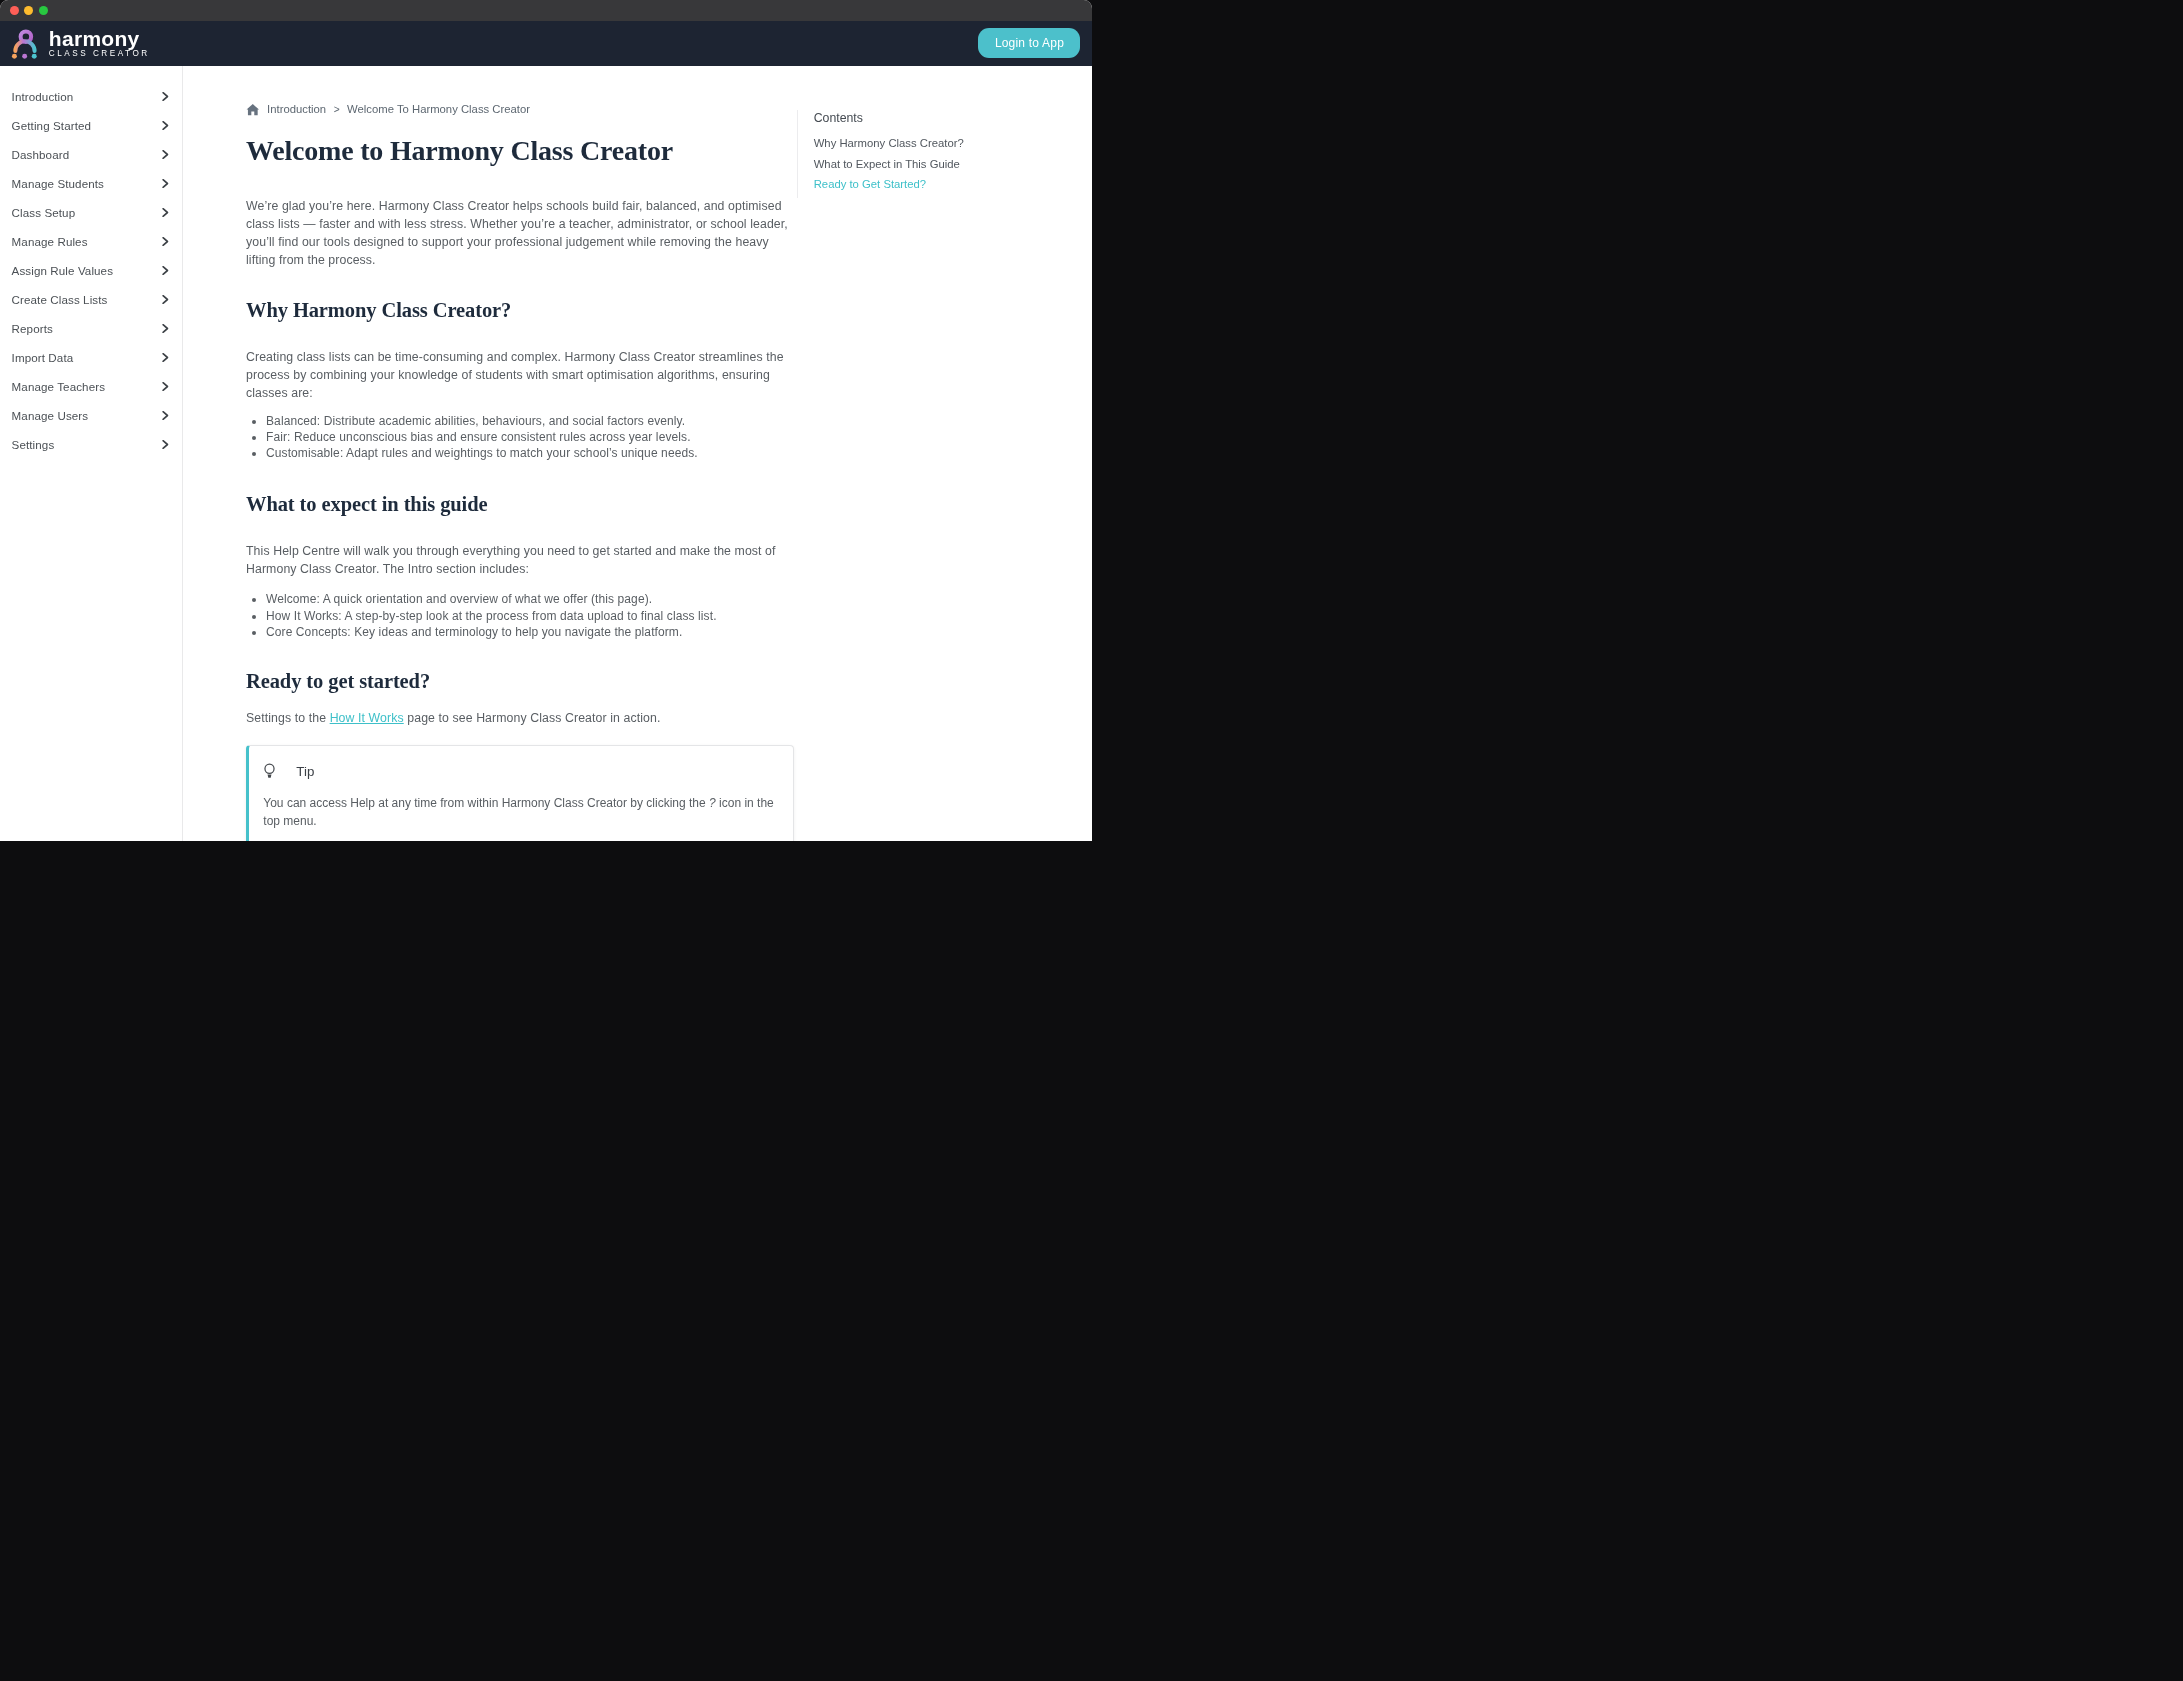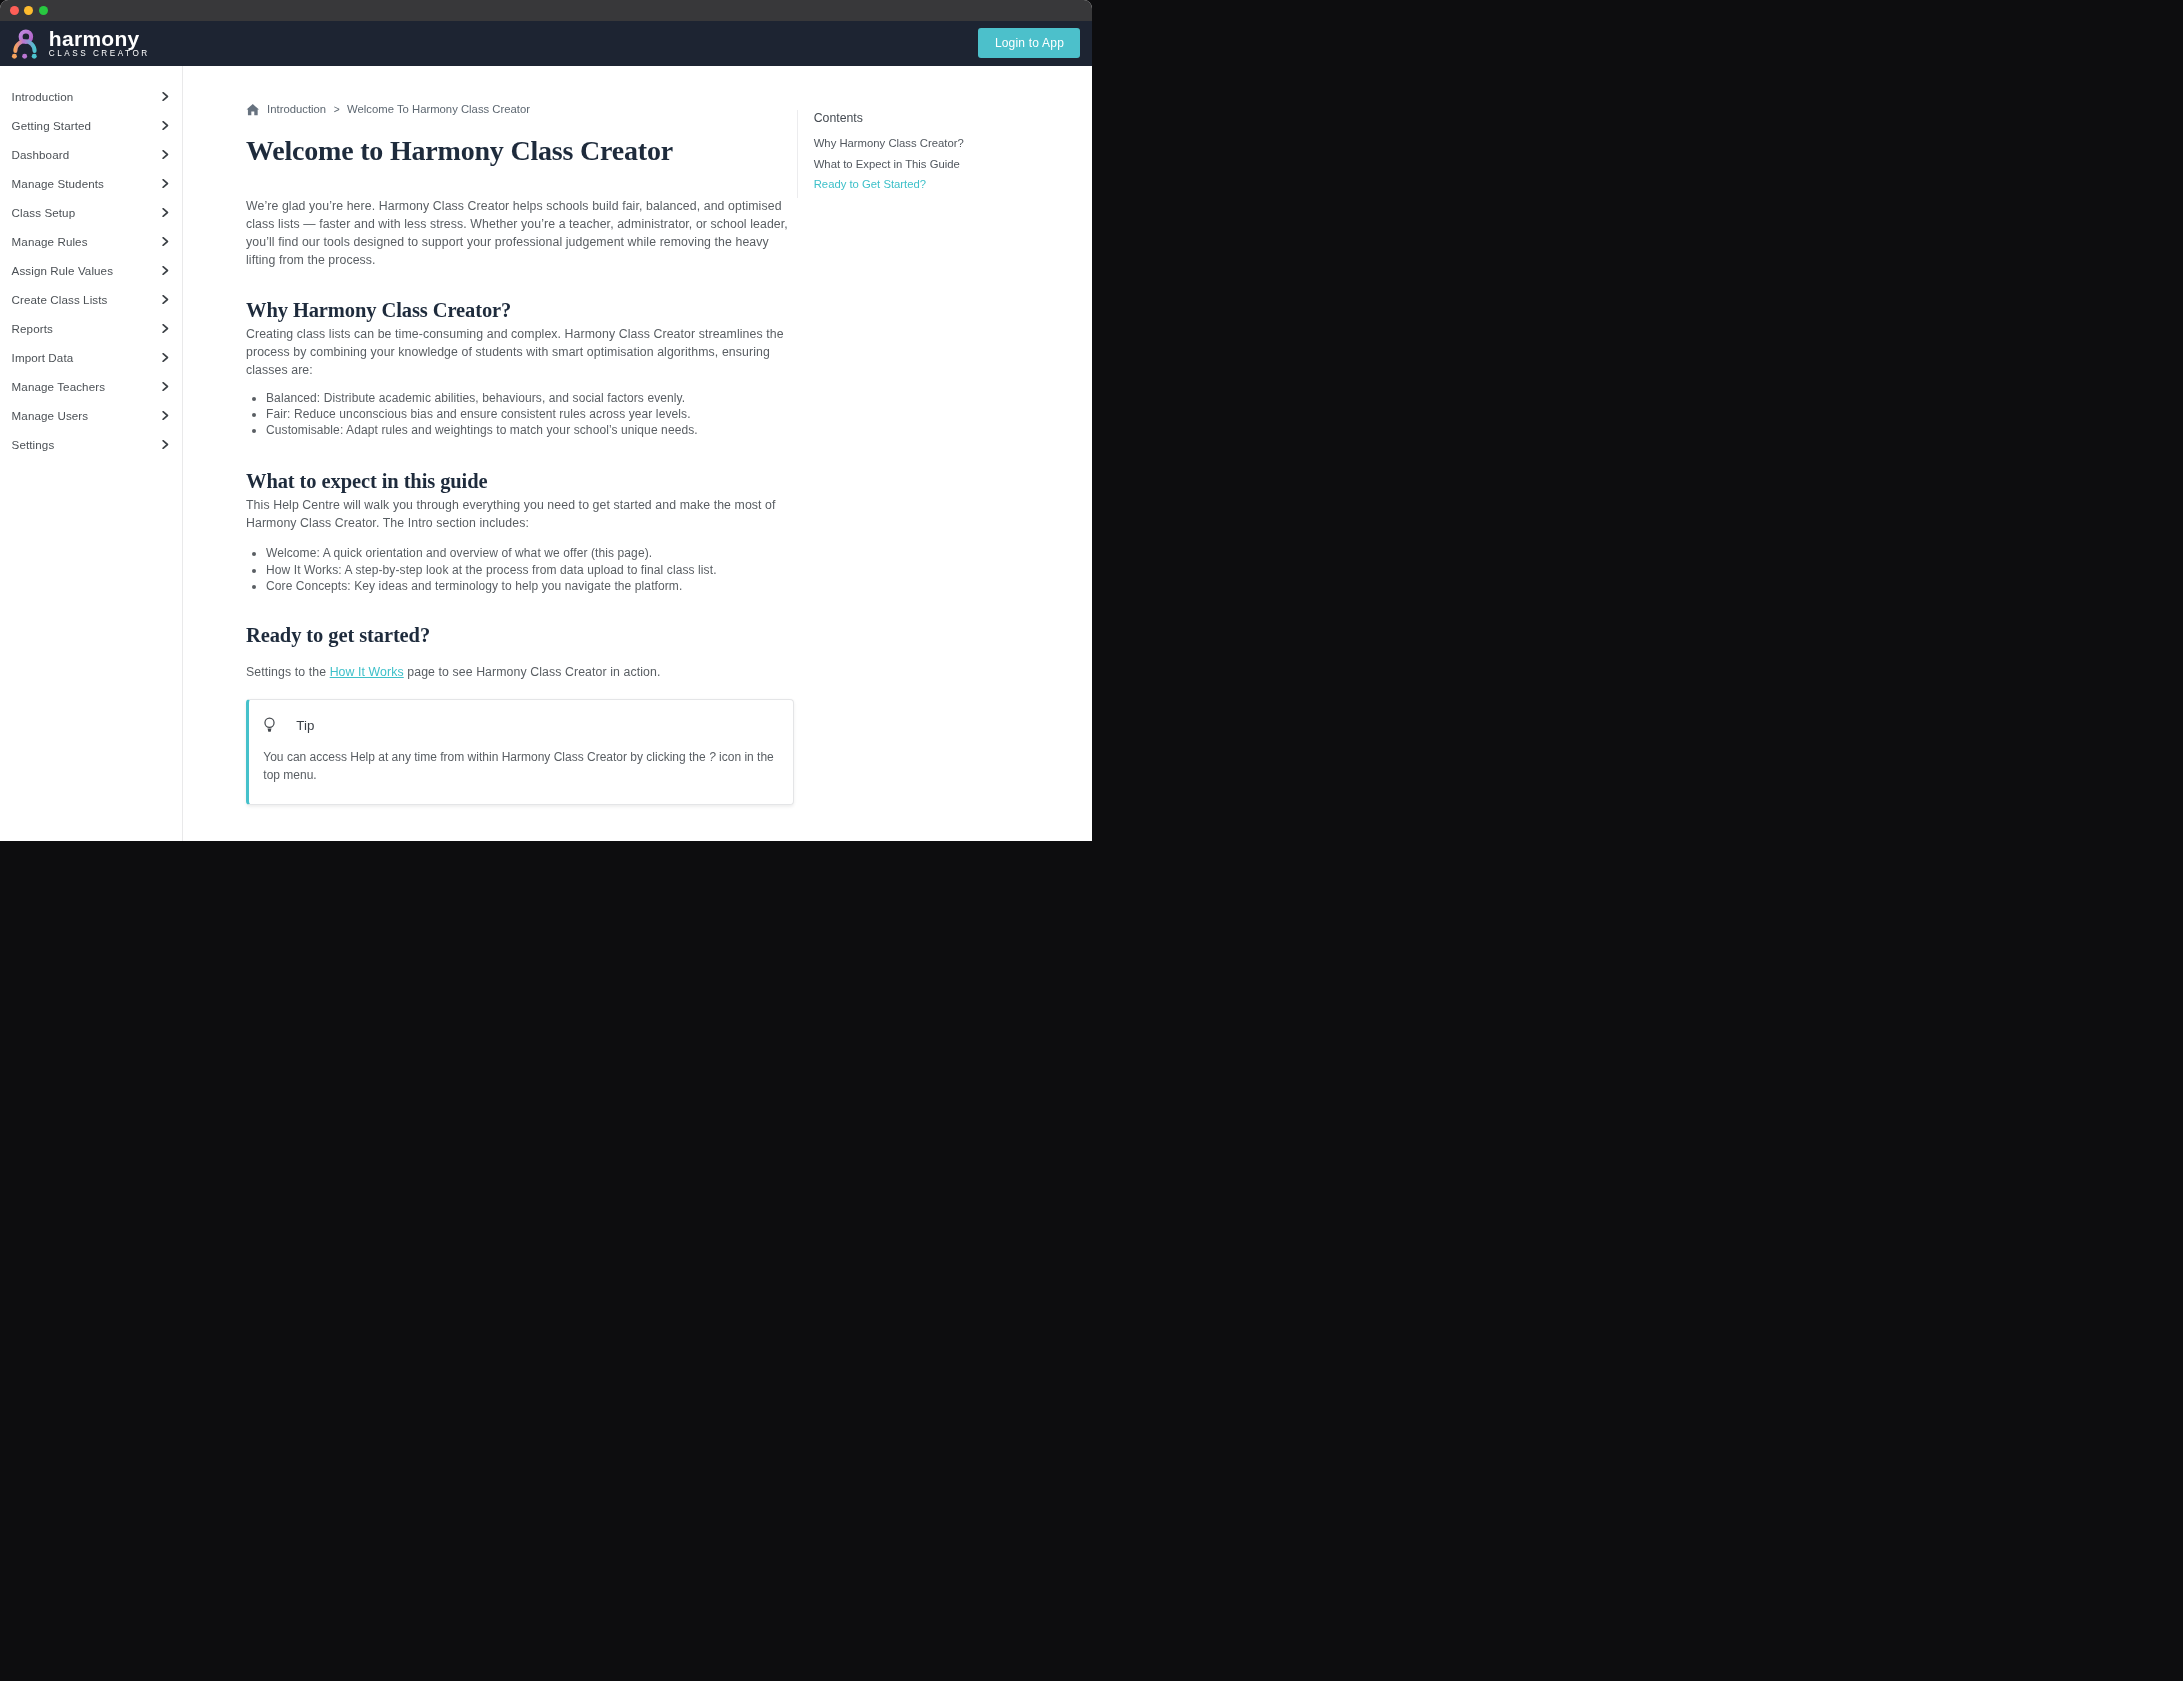--- a/index.html
+++ b/index.html
@@ -40,21 +40,21 @@
   .brand-text { display:flex; flex-direction:column; line-height:1; }
   .brand-name {
     color:#ffffff; font-size:21px; font-weight:800; letter-spacing:0.3px;
   }
   .brand-sub {
     color:#ffffff; font-size:8.2px; font-weight:400; letter-spacing:2.5px; margin-top:1.4px;
   }
   .login-btn {
     background:#4cc0cb; color:#ffffff; border:none; cursor:pointer;
     font-family:inherit; font-size:12px; letter-spacing:0.2px;
-    padding:0 16.4px; height:30px; border-radius:3px;
+    padding:0 16.4px; height:30px; border-radius:11px;
   }
   
   .app-body { flex:1 1 auto; display:flex; background:#ffffff; min-height:0; }
   
   .sidebar {
     width:183px; flex:0 0 183px;
     border-right:0.7px solid #e9e9ea;
     padding-top:16.4px;
   }
   .side-item {
@@ -81,21 +81,21 @@
     font-size:20.5px; font-weight:700; letter-spacing:-0.1px;
     color:#1e2b3c;
   }
   .content-col { width:542px; }
   p.body-text {
     font-size:12.3px; line-height:18px; color:#595e63; letter-spacing:0.1px;
     width:542px;
   }
   .lead { margin-top:30px; }
   .sec-h { margin-top:30px; }
-  .sec-p { margin-top:3px; }
+  .sec-p { margin-top:26px; }
   ul.body-list { margin-top:11px; padding-left:20px; }
   ul.body-list li {
     font-size:12px; line-height:16.4px; color:#595e63; letter-spacing:0.1px;
     margin-bottom:0;
   }
   .teal-link { color:#3ec0c9; text-decoration:underline; cursor:pointer; }
   .link-line { margin-top:16.4px; }
   
   .tip {
     margin-top:18px; width:548px;

